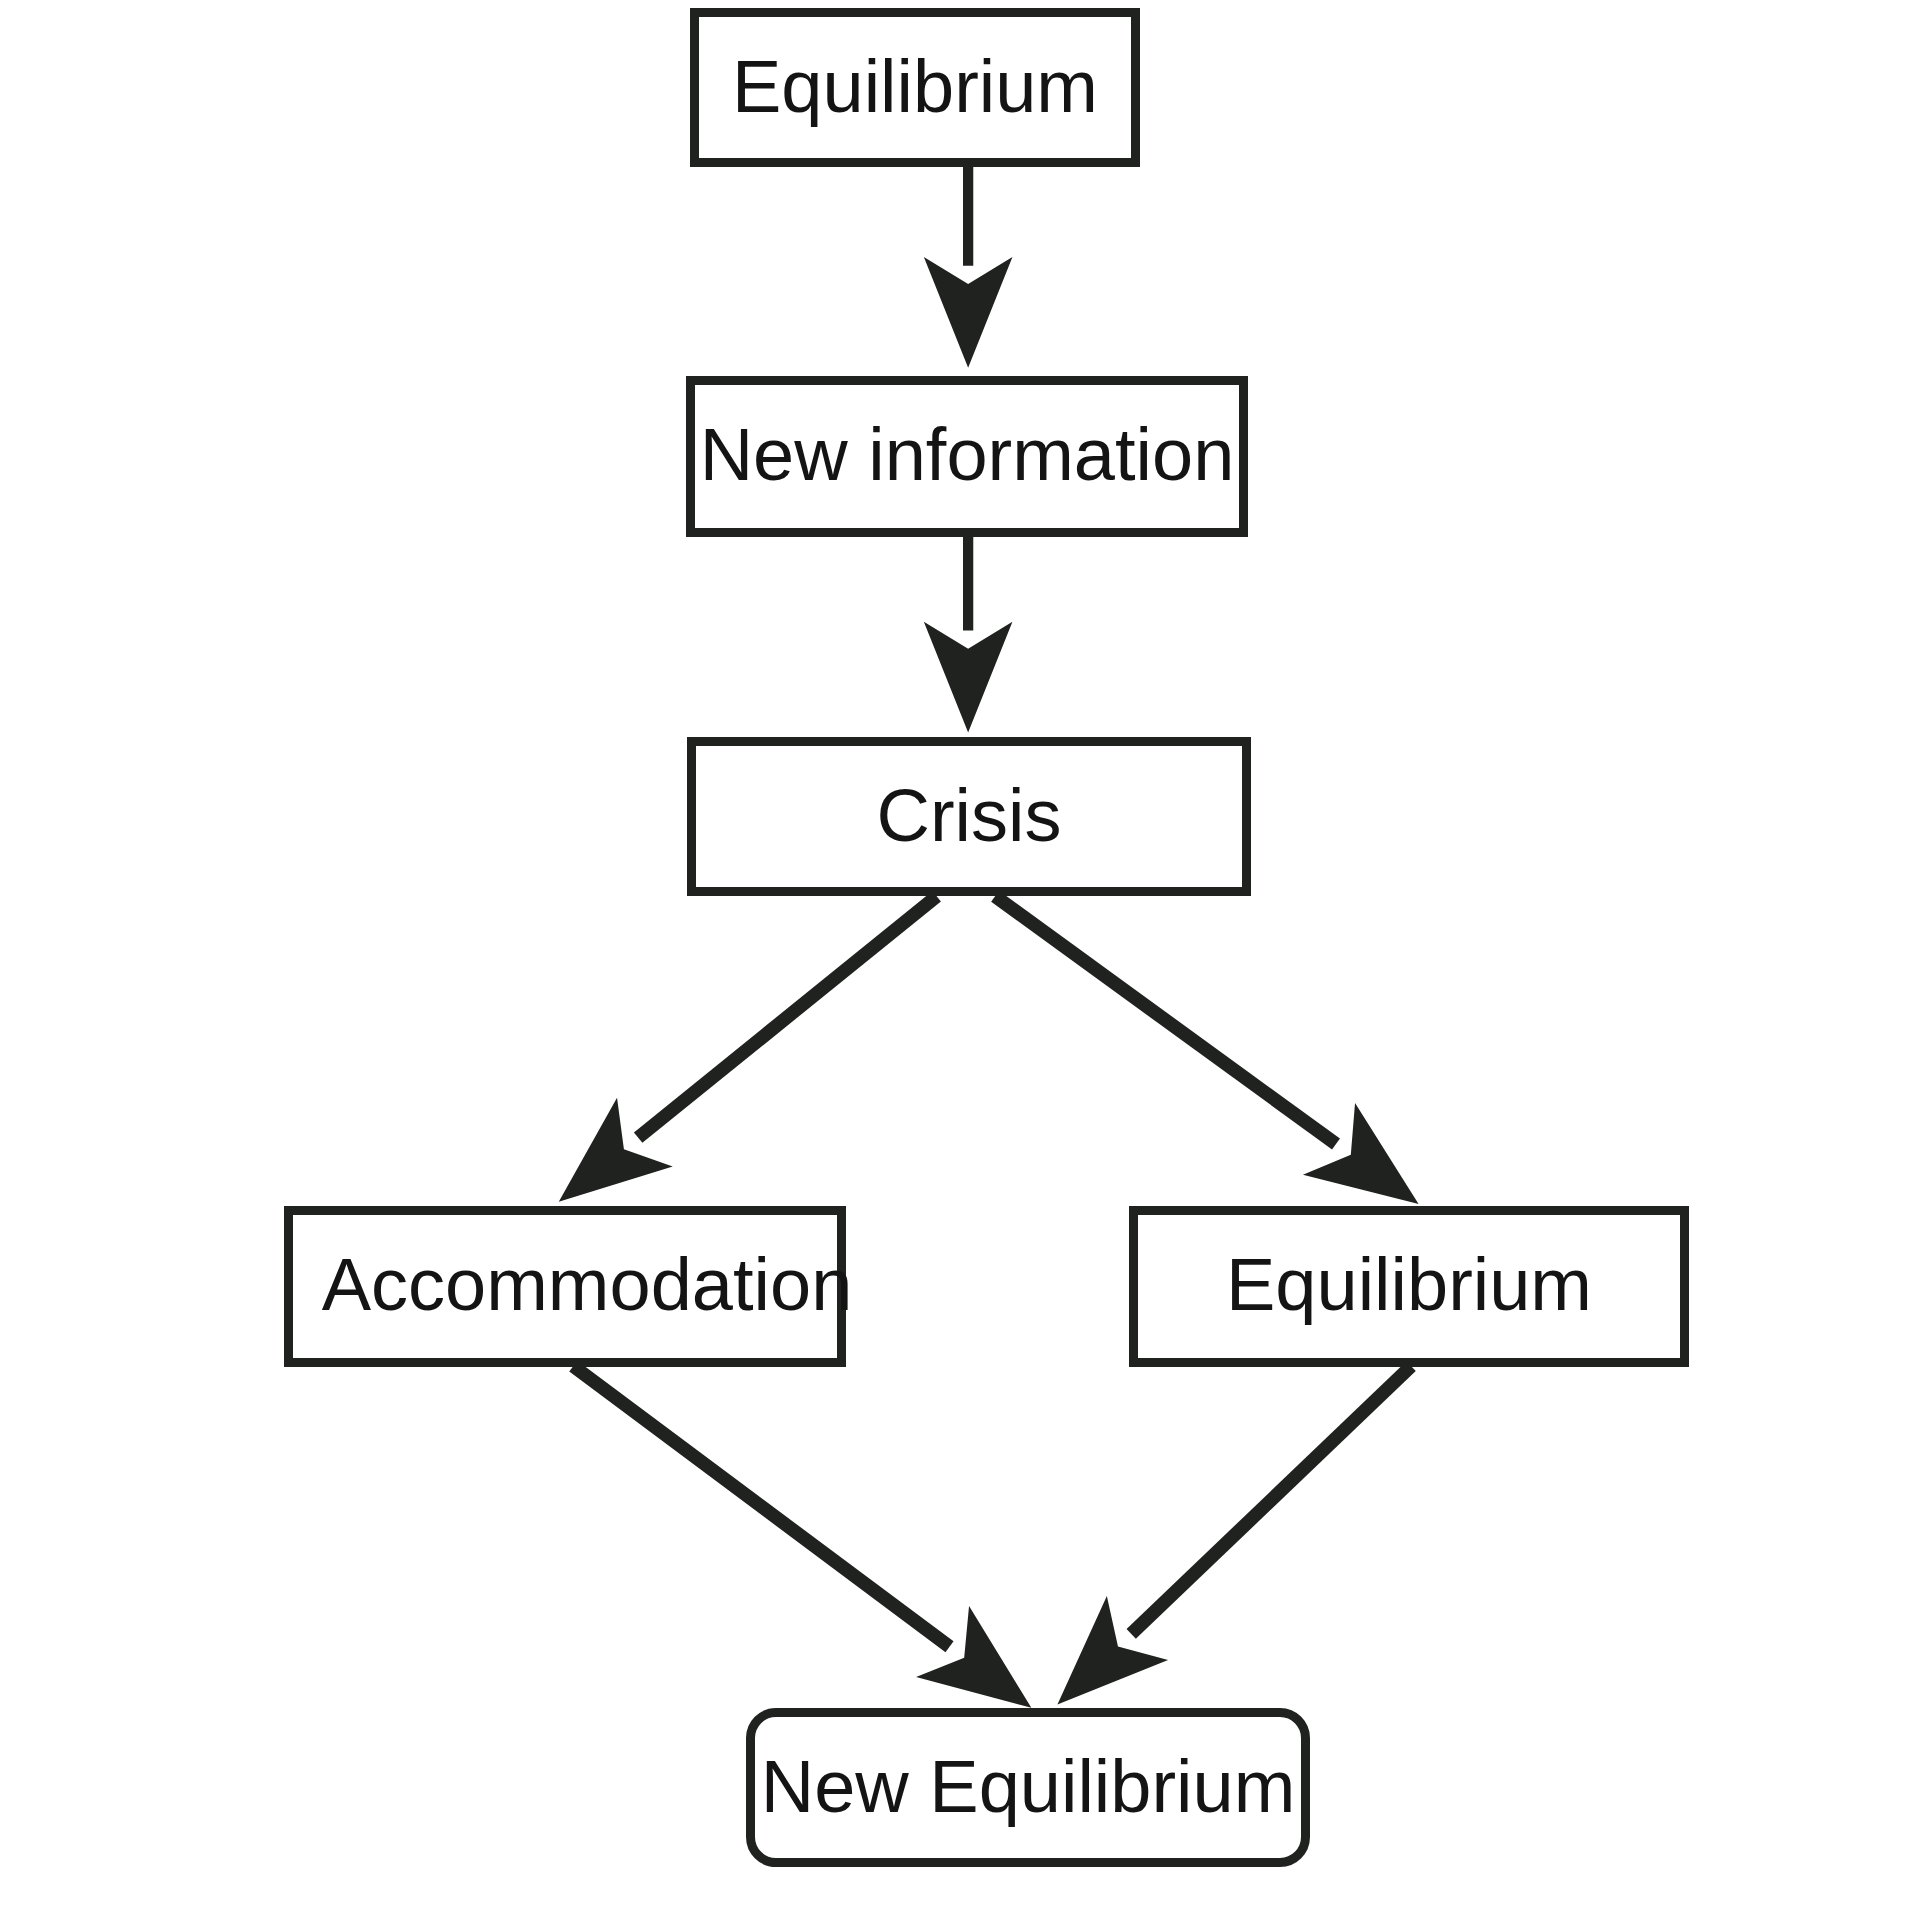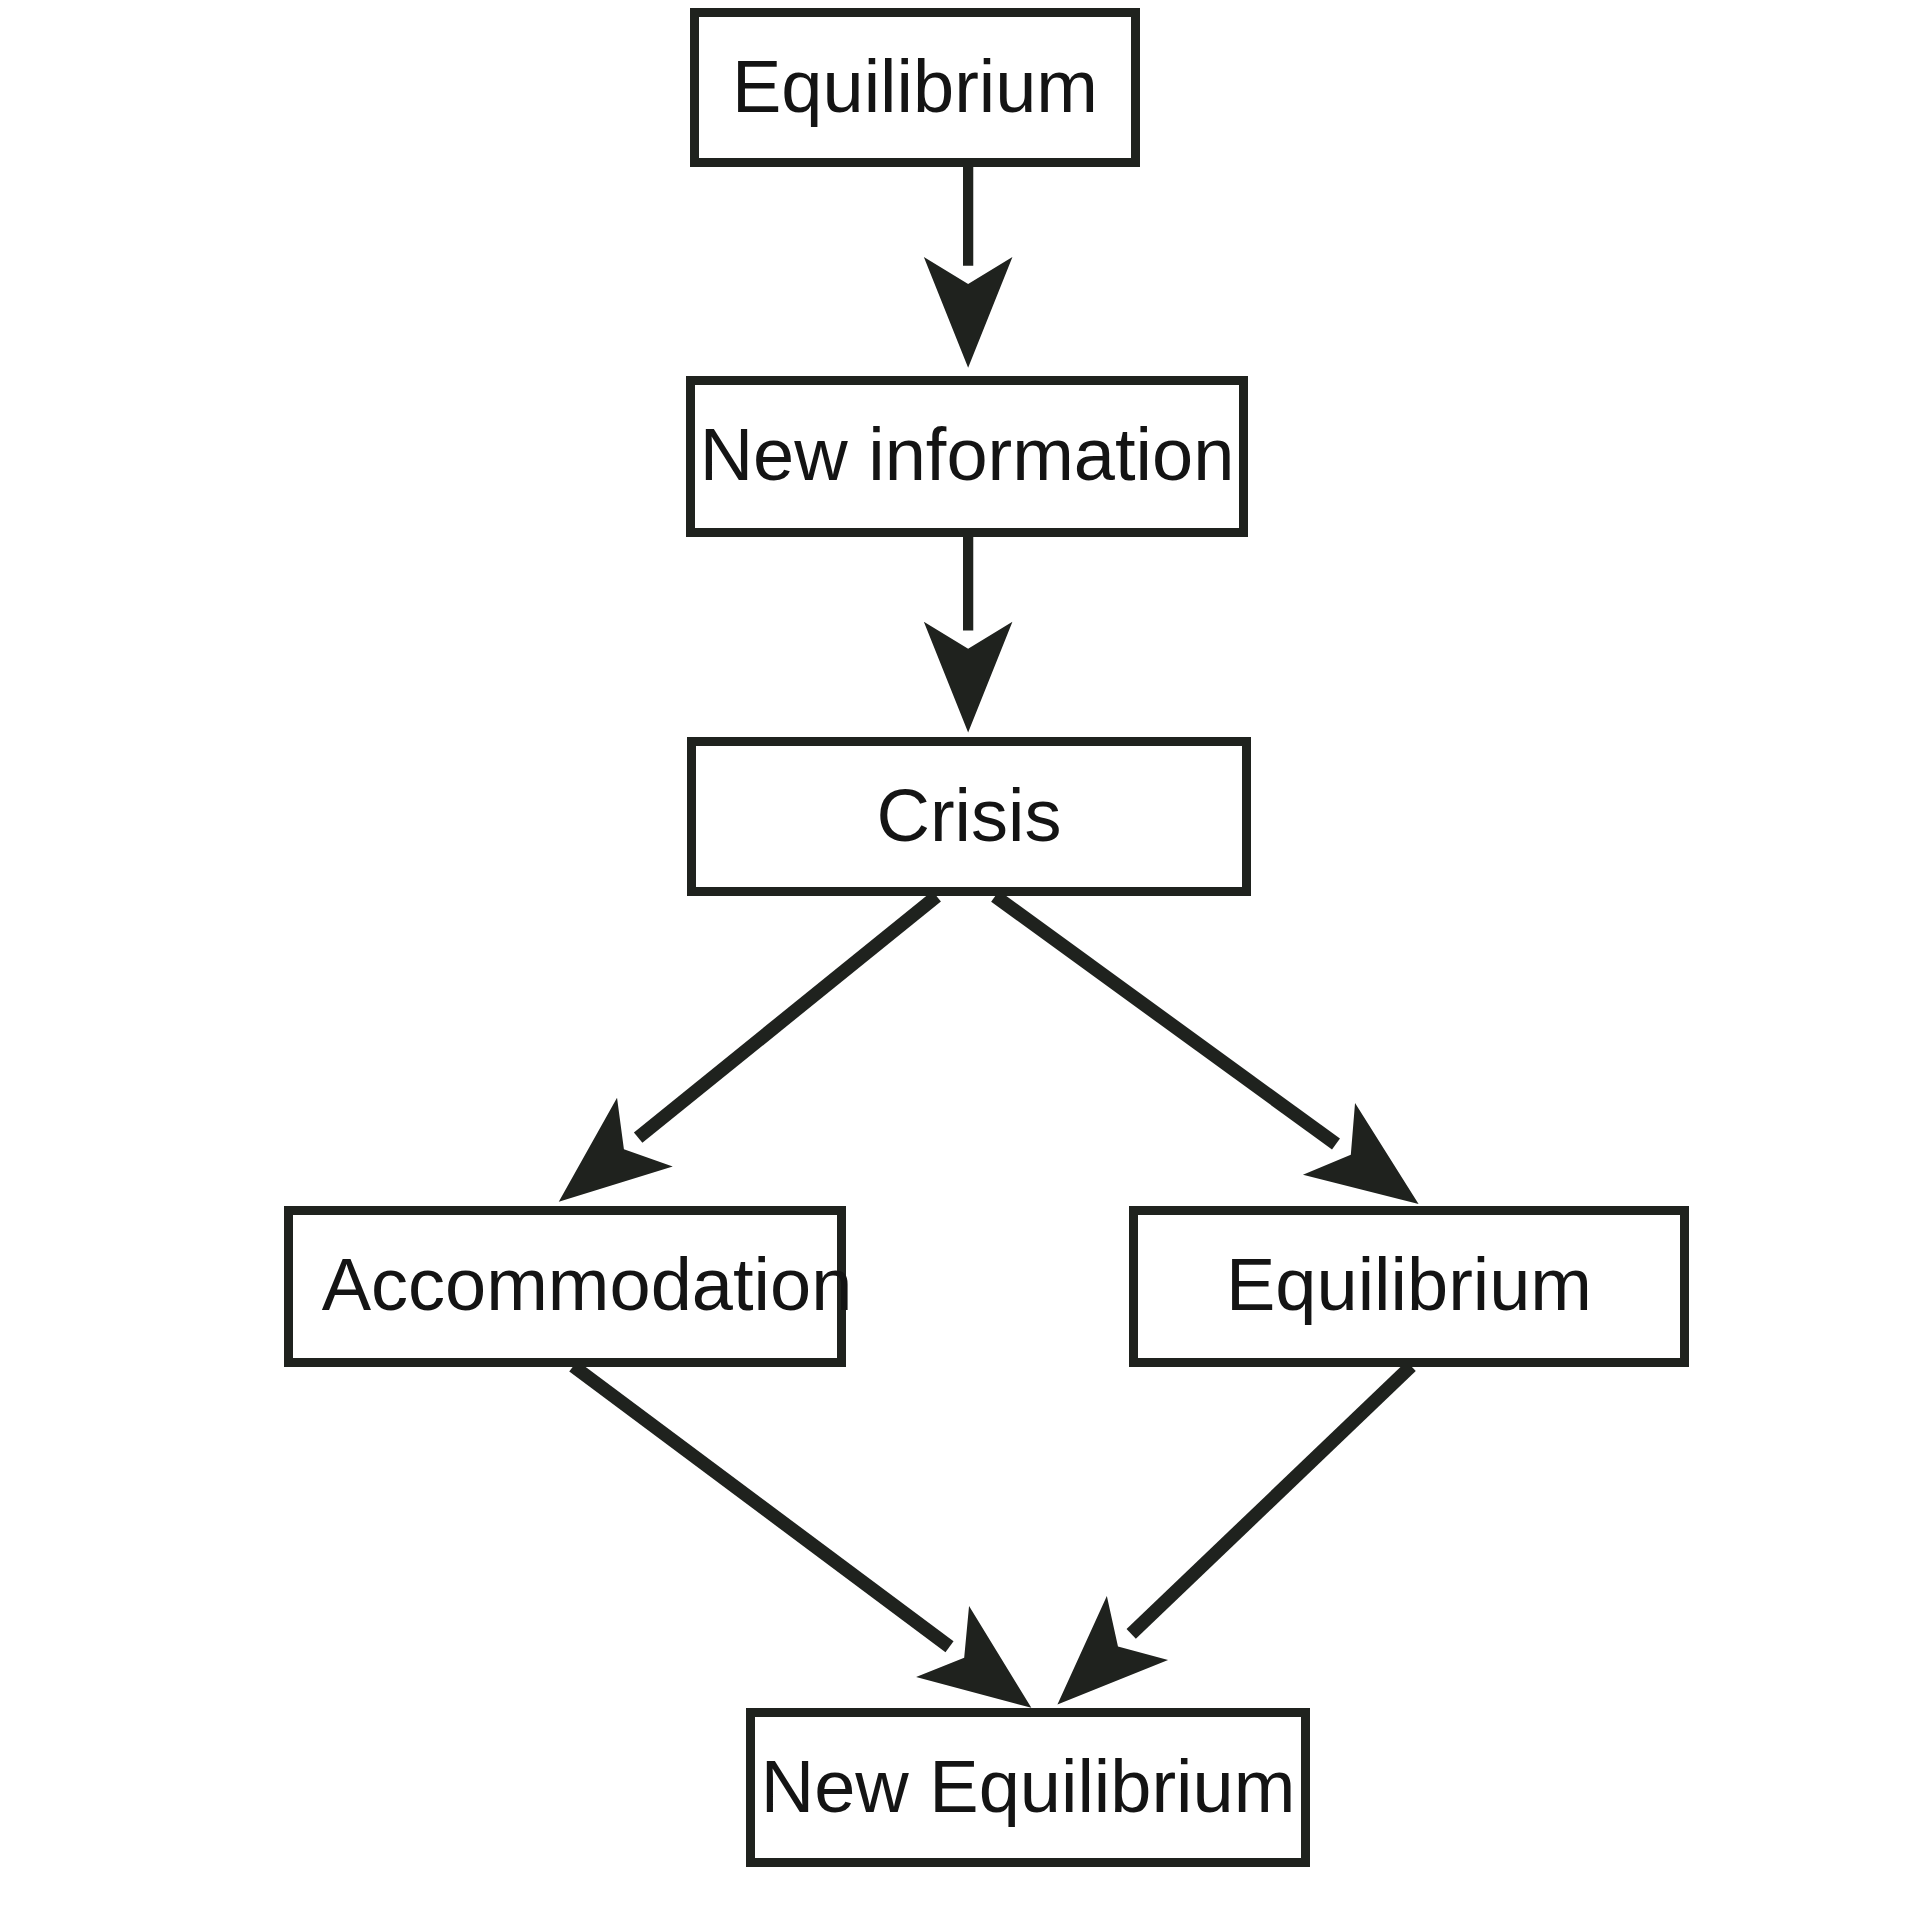--- a/index.html
+++ b/index.html
@@ -29,21 +29,21 @@
     letter-spacing: 0px;
     color: #141414;
     white-space: nowrap;
   }
   
   #n-equilibrium     { left: 690px; top: 7.7px;   width: 450px; height: 159px; }
   #n-new-information { left: 686px; top: 376px;  width: 562px; height: 161px; }
   #n-crisis          { left: 687px; top: 737px; width: 564px; height: 159px; }
   #n-accommodation   { left: 284px;  top: 1206px; width: 562px; height: 161px; padding-left: 44px; }
   #n-assimilation    { left: 1129px; top: 1206px; width: 560px; height: 161px; }
-  #n-new-equilibrium { left: 746px; top: 1708px; width: 564px; height: 159px; }
+  #n-new-equilibrium { left: 746px; top: 1708px; width: 564px; height: 159px; border-radius: 30px; }
 
   .edges {
     position: absolute;
     left: 0;
     top: 0;
     width: 1926px;
     height: 1926px;
     pointer-events: none;
   }
 </style>

